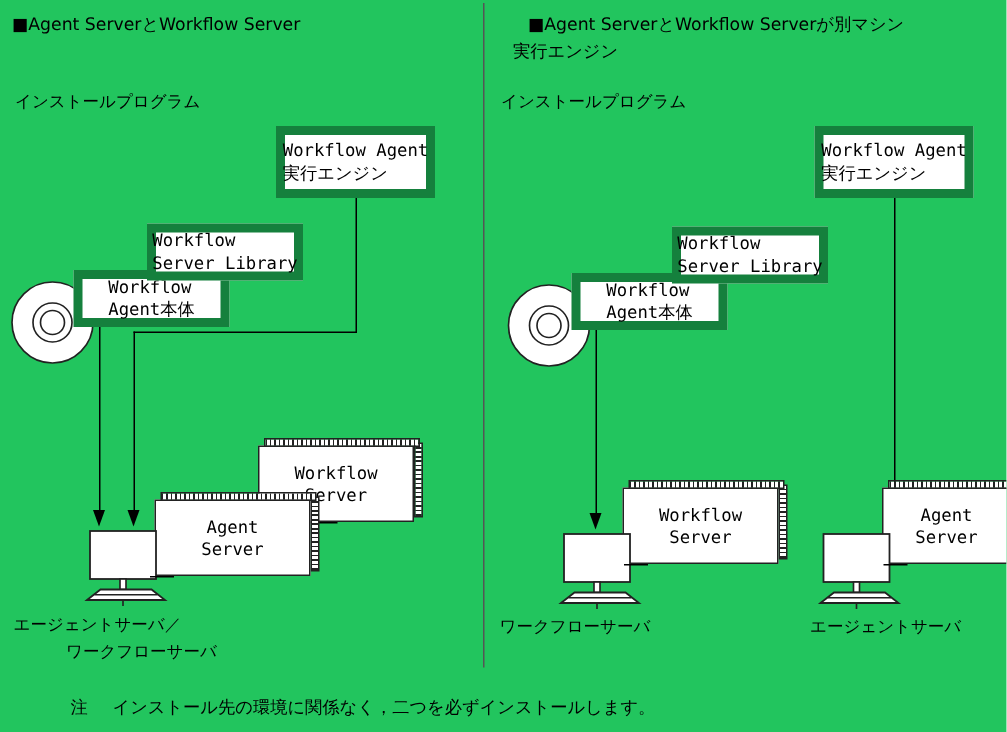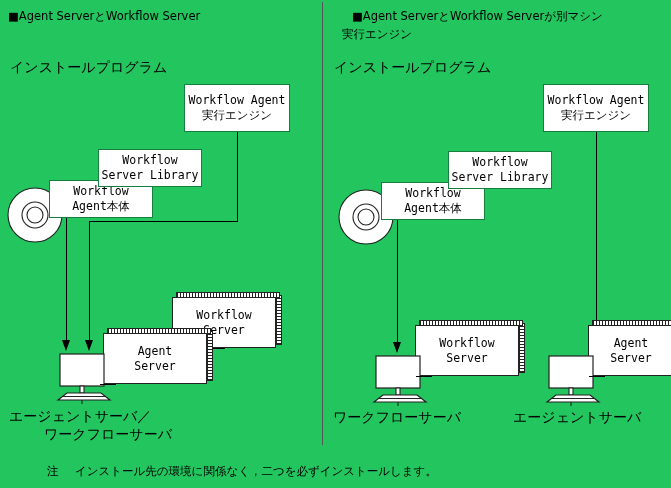--- a/index.html
+++ b/index.html
@@ -16,47 +16,46 @@
     width: 671px;
     height: 488px;
     background: #22c55e;
     overflow: hidden;
   }
 
   
   .txt {
     position: absolute;
     font-family: "DejaVu Sans", sans-serif;
-    font-size: 14px;
+    font-size: 11px;
     line-height: 15px;
     white-space: pre;
     color: #000;
   }
   .heading {
     font-size: 11.5px;
     line-height: 16px;
   }
 
   
   .divider {
     position: absolute;
     background: #555;
     width: 1px;
   }
 
   
   .flatbox {
     position: absolute;
-    border: 1px solid #15803d;
+    border: 6px solid #15803d;
     background: #ffffff;
     box-sizing: border-box;
     display: flex;
     align-items: center;
     justify-content: center;
-    text-align: center;
     font-family: "DejaVu Sans Mono", monospace;
     font-size: 11.5px;
     line-height: 15px;
     white-space: pre;
   }
 
   
   .srv {
     position: absolute;
   }
@@ -251,18 +250,18 @@
     <rect x="24" y="34" width="4" height="7" fill="#ffffff" stroke="#222" stroke-width="1.1"></rect>
     <path d="M2 48 L11 41 L45 41 L54 48 Z" fill="#ffffff" stroke="#222" stroke-width="1.2"></path>
     <line x1="7" y1="44.5" x2="49" y2="44.5" stroke="#222" stroke-width="1.1"></line>
     <line x1="26" y1="48" x2="26" y2="52" stroke="#222" stroke-width="1.1"></line>
   </svg>
 
   <div class="ln lnh" style="left:416px; top:376px; width:16px; z-index:7;"></div>
   <div class="ln lnh" style="left:589px; top:376px; width:16px; z-index:7;"></div>
 
   <div class="txt" style="left:333px; top:410px;">ワークフローサーバ</div>
-  <div class="txt" style="left:513px; top:410px;">エージェントサーバ</div>
+  <div class="txt" style="left:540px; top:410px;">エージェントサーバ</div>
 
   <div class="note" style="left:47px; top:464px;">注</div>
   <div class="note" style="left:75px; top:464px;">インストール先の環境に関係なく，二つを必ずインストールします。</div>
 
 </div>
 
 </body></html>

